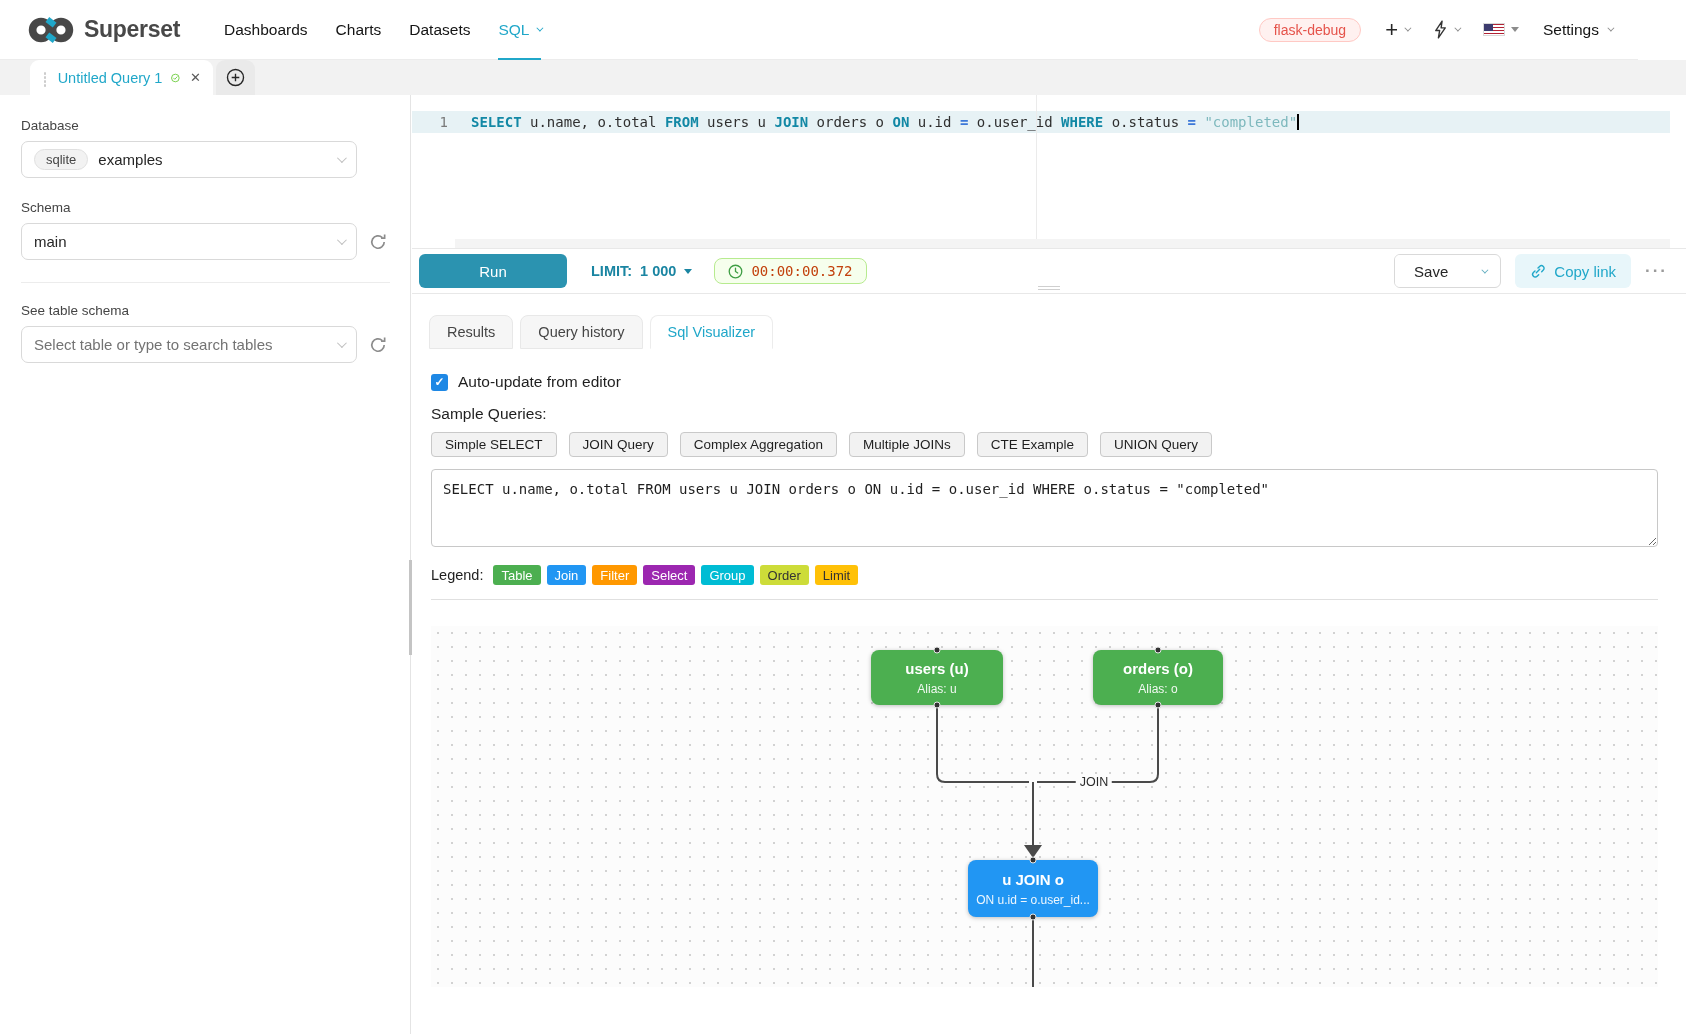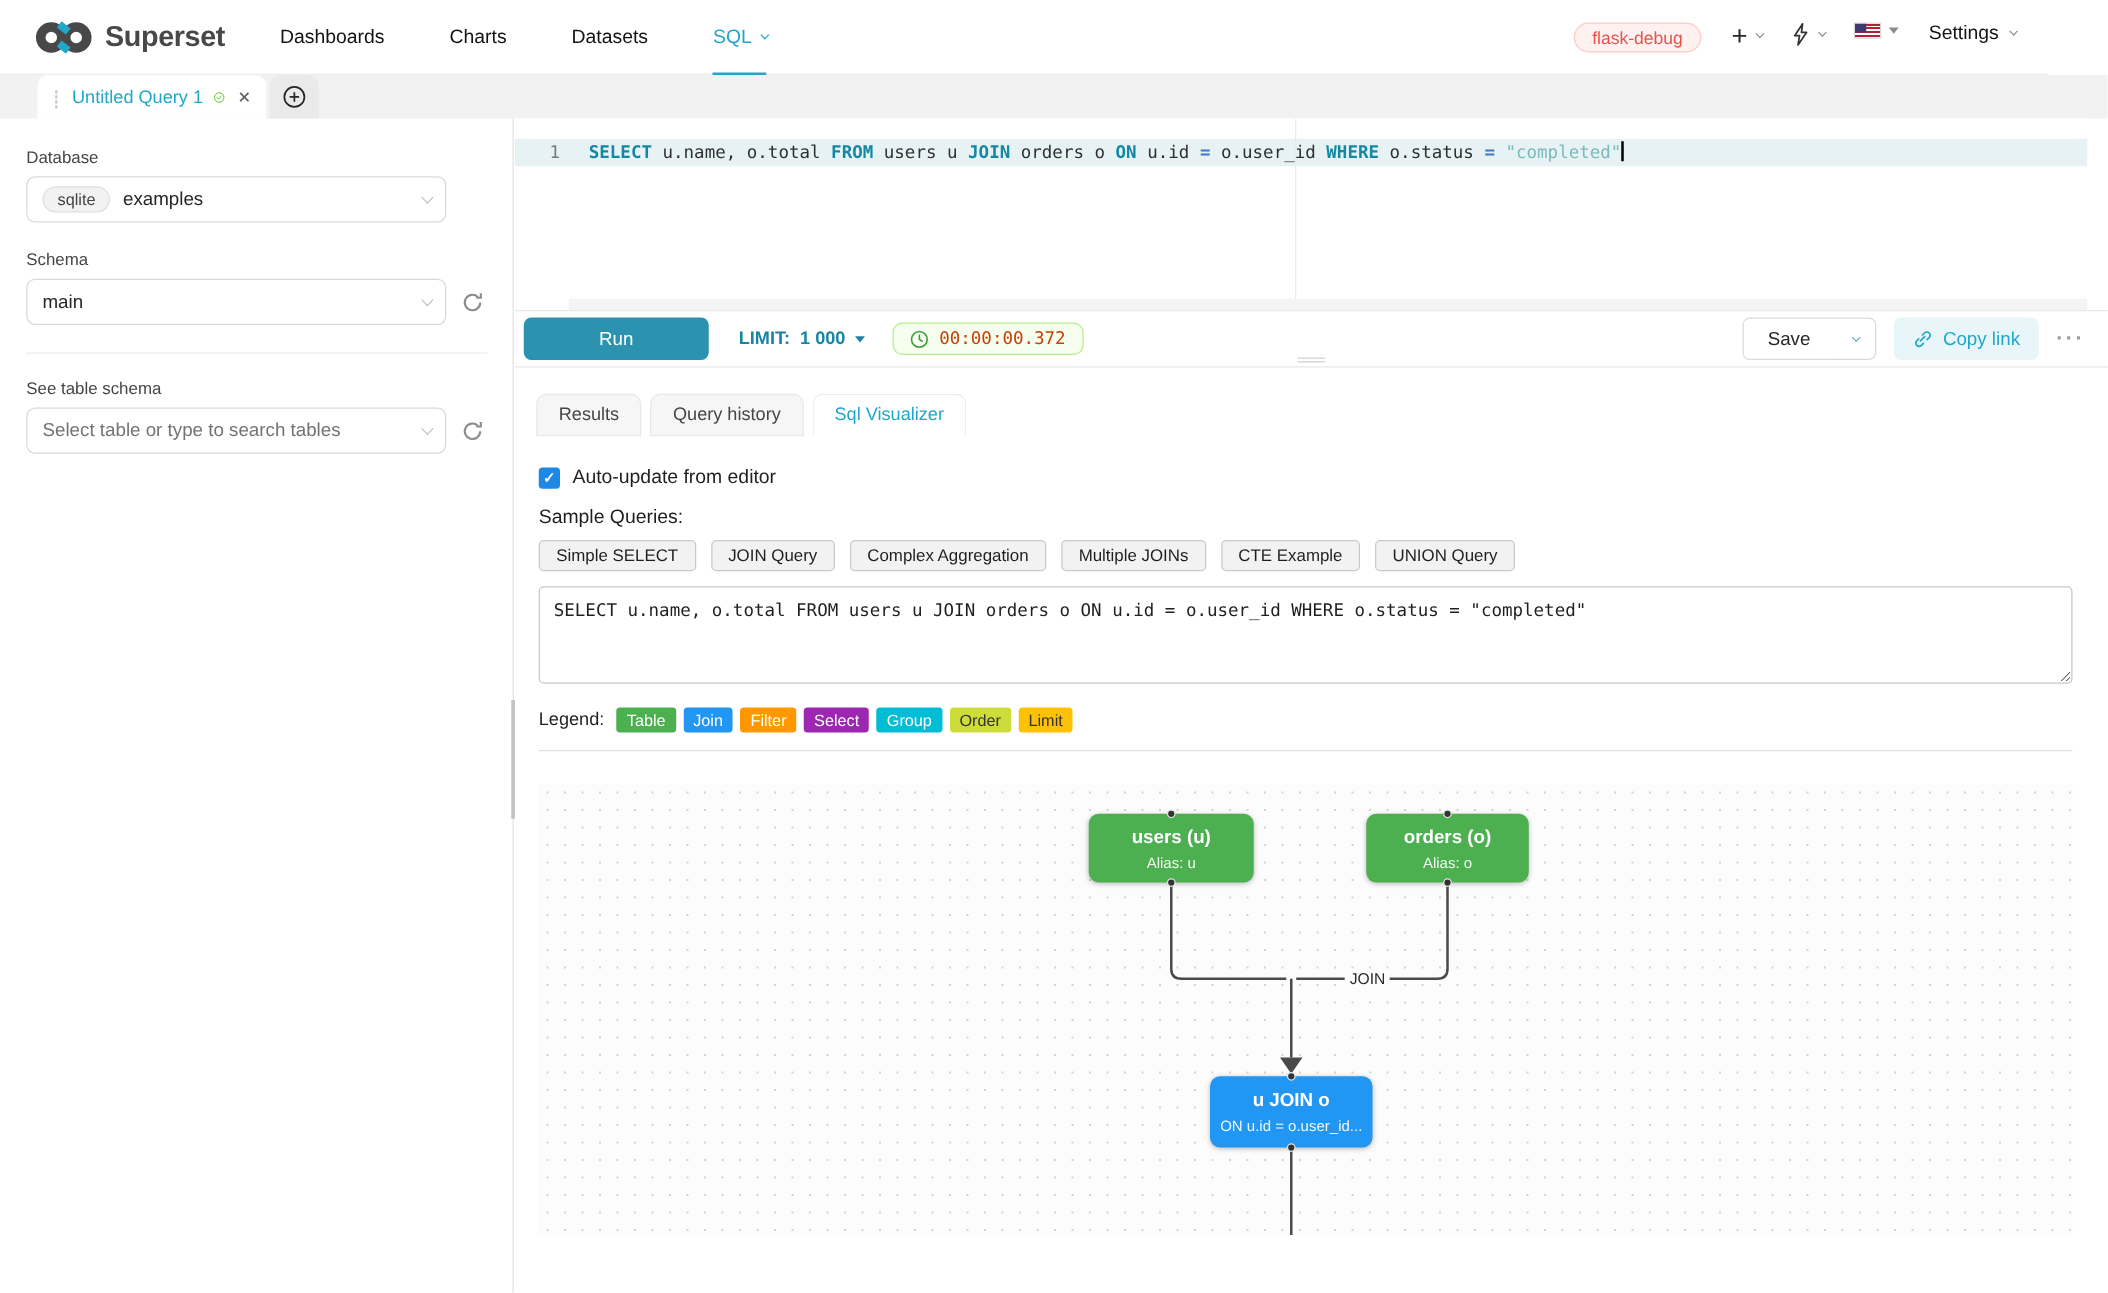--- a/index.html
+++ b/index.html
@@ -4,24 +4,24 @@
 <style>
   * { margin:0; padding:0; box-sizing:border-box; }
   html,body { width:1686px; height:1034px; overflow:hidden; background:#fff;
     font-family:"Liberation Sans", sans-serif; color:#1f1f1f; }
 
   
   #navbar { position:absolute; left:0; top:0; width:1638px; height:60px; background:#fff;
     border-bottom:1px solid #ececec; display:flex; align-items:center; }
   .brand { display:flex; align-items:center; gap:10px; margin-left:28px; cursor:pointer; }
   .brand-name { font-size:23px; font-weight:bold; color:#484848; letter-spacing:-0.3px; }
-  .nav-links { display:flex; align-items:center; gap:52px; margin-left:44px; height:100%; }
+  .nav-links { display:flex; align-items:center; gap:28px; margin-left:44px; height:100%; }
   .nav-link { font-size:15.5px; color:#141414; cursor:pointer; display:flex; align-items:center; gap:7px; height:100%; }
   .nav-link.active { color:#20a7c9; border-bottom:3px solid #20a7c9; margin-bottom:-3px; }
-  .nav-right { margin-left:auto; display:flex; align-items:flex-start; gap:24px; margin-right:26px; }
+  .nav-right { margin-left:auto; display:flex; align-items:center; gap:24px; margin-right:26px; }
   .flask-badge { font-size:14px; color:#e5534b; background:#fff1f0; border:1px solid #ffc9c4;
     border-radius:14px; padding:3px 14px; }
   .chev { display:inline-block; width:7px; height:7px; border-right:1.6px solid currentColor;
     border-bottom:1.6px solid currentColor; transform:rotate(45deg) translateY(-2px); }
   .chev.small { width:5px; height:5px; }
   .icon-group { display:flex; align-items:center; gap:6px; color:#333; cursor:pointer; }
   .plus-glyph { font-size:22px; font-weight:400; color:#262626; line-height:1; }
   .us-flag { width:22px; height:13px; position:relative; border:1px solid #d9d9d9;
     background:repeating-linear-gradient(#b22234 0 1.5px, #fff 1.5px 3px); }
   .us-flag::after { content:""; position:absolute; left:0; top:0; width:9px; height:7px; background:#3c3b6e; }

